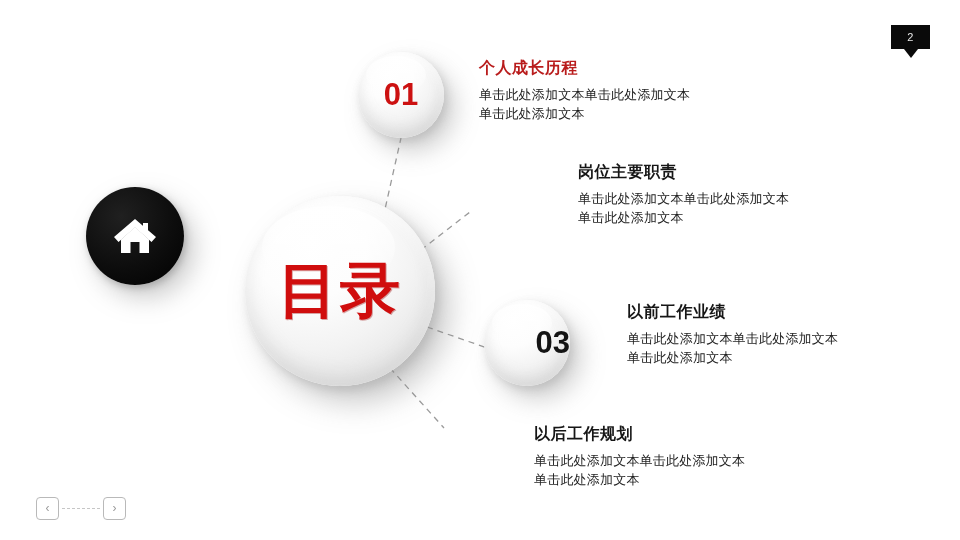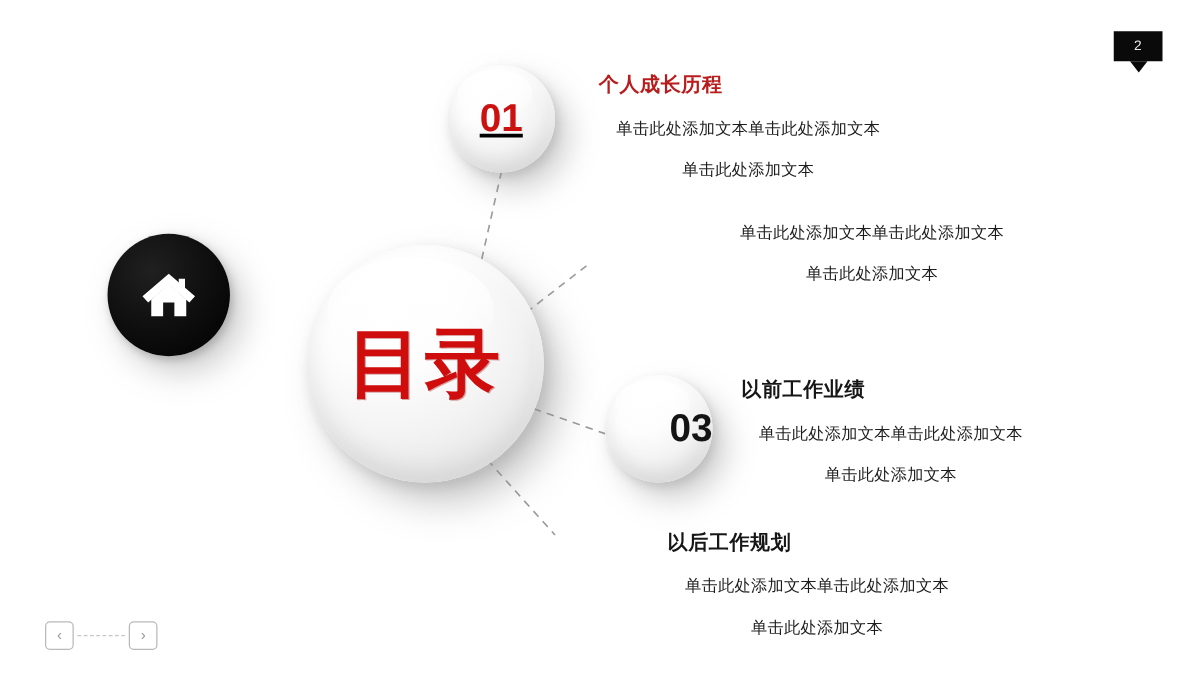--- a/index.html
+++ b/index.html
@@ -126,47 +126,46 @@
   .num-label {
     position: relative;
     z-index: 2;
     font-size: 31px;
     font-weight: bold;
     letter-spacing: 0px;
     color: #141414;
   }
   .num-label.red { color: #cc1111; }
 
-  #sphere-01 { left: 358px; top: 52px; text-decoration: underline; }
+  #sphere-01 { left: 358px; top: 52px; }
   #sphere-02 { left: 460px; top: 152px; }
   #sphere-03 { left: 484px; top: 300px; justify-content: flex-end; }
   #sphere-04 { left: 428px; top: 418px; }
 
   
   .item-text { position: absolute; }
   .item-title {
     font-size: 16px;
     font-weight: bold;
     color: #161616;
     margin: 0 0 6px 0;
     letter-spacing: 0.5px;
   }
   .item-title.red { color: #b91c1c; }
   .item-body {
     font-size: 13px;
     color: #1d1d1d;
     line-height: 19px;
-    margin: 14px;
+    margin: 0;
     letter-spacing: 0.2px;
-    text-align: center;
   }
 
   #text-01 { left: 479px; top: 58px; }
   #text-02 { left: 578px; top: 162px; }
-  #text-03 { left: 593px; top: 302px; }
+  #text-03 { left: 627px; top: 302px; }
   #text-04 { left: 534px; top: 424px; }
 
   
   #bottom-nav {
     position: absolute;
     left: 36px;
     top: 497px;
     display: flex;
     align-items: center;
   }
@@ -227,20 +226,21 @@
     <span class="num-label">03</span>
   </div>
 
   <div id="text-01" class="item-text">
     <div class="item-title red">个人成长历程</div>
     <div class="item-body">单击此处添加文本单击此处添加文本</div>
     <div class="item-body">单击此处添加文本</div>
   </div>
 
   <div id="text-02" class="item-text">
+    <div class="item-title">岗位主要职责</div>
     <div class="item-body">单击此处添加文本单击此处添加文本</div>
     <div class="item-body">单击此处添加文本</div>
   </div>
 
   <div id="text-03" class="item-text">
     <div class="item-title">以前工作业绩</div>
     <div class="item-body">单击此处添加文本单击此处添加文本</div>
     <div class="item-body">单击此处添加文本</div>
   </div>
 

